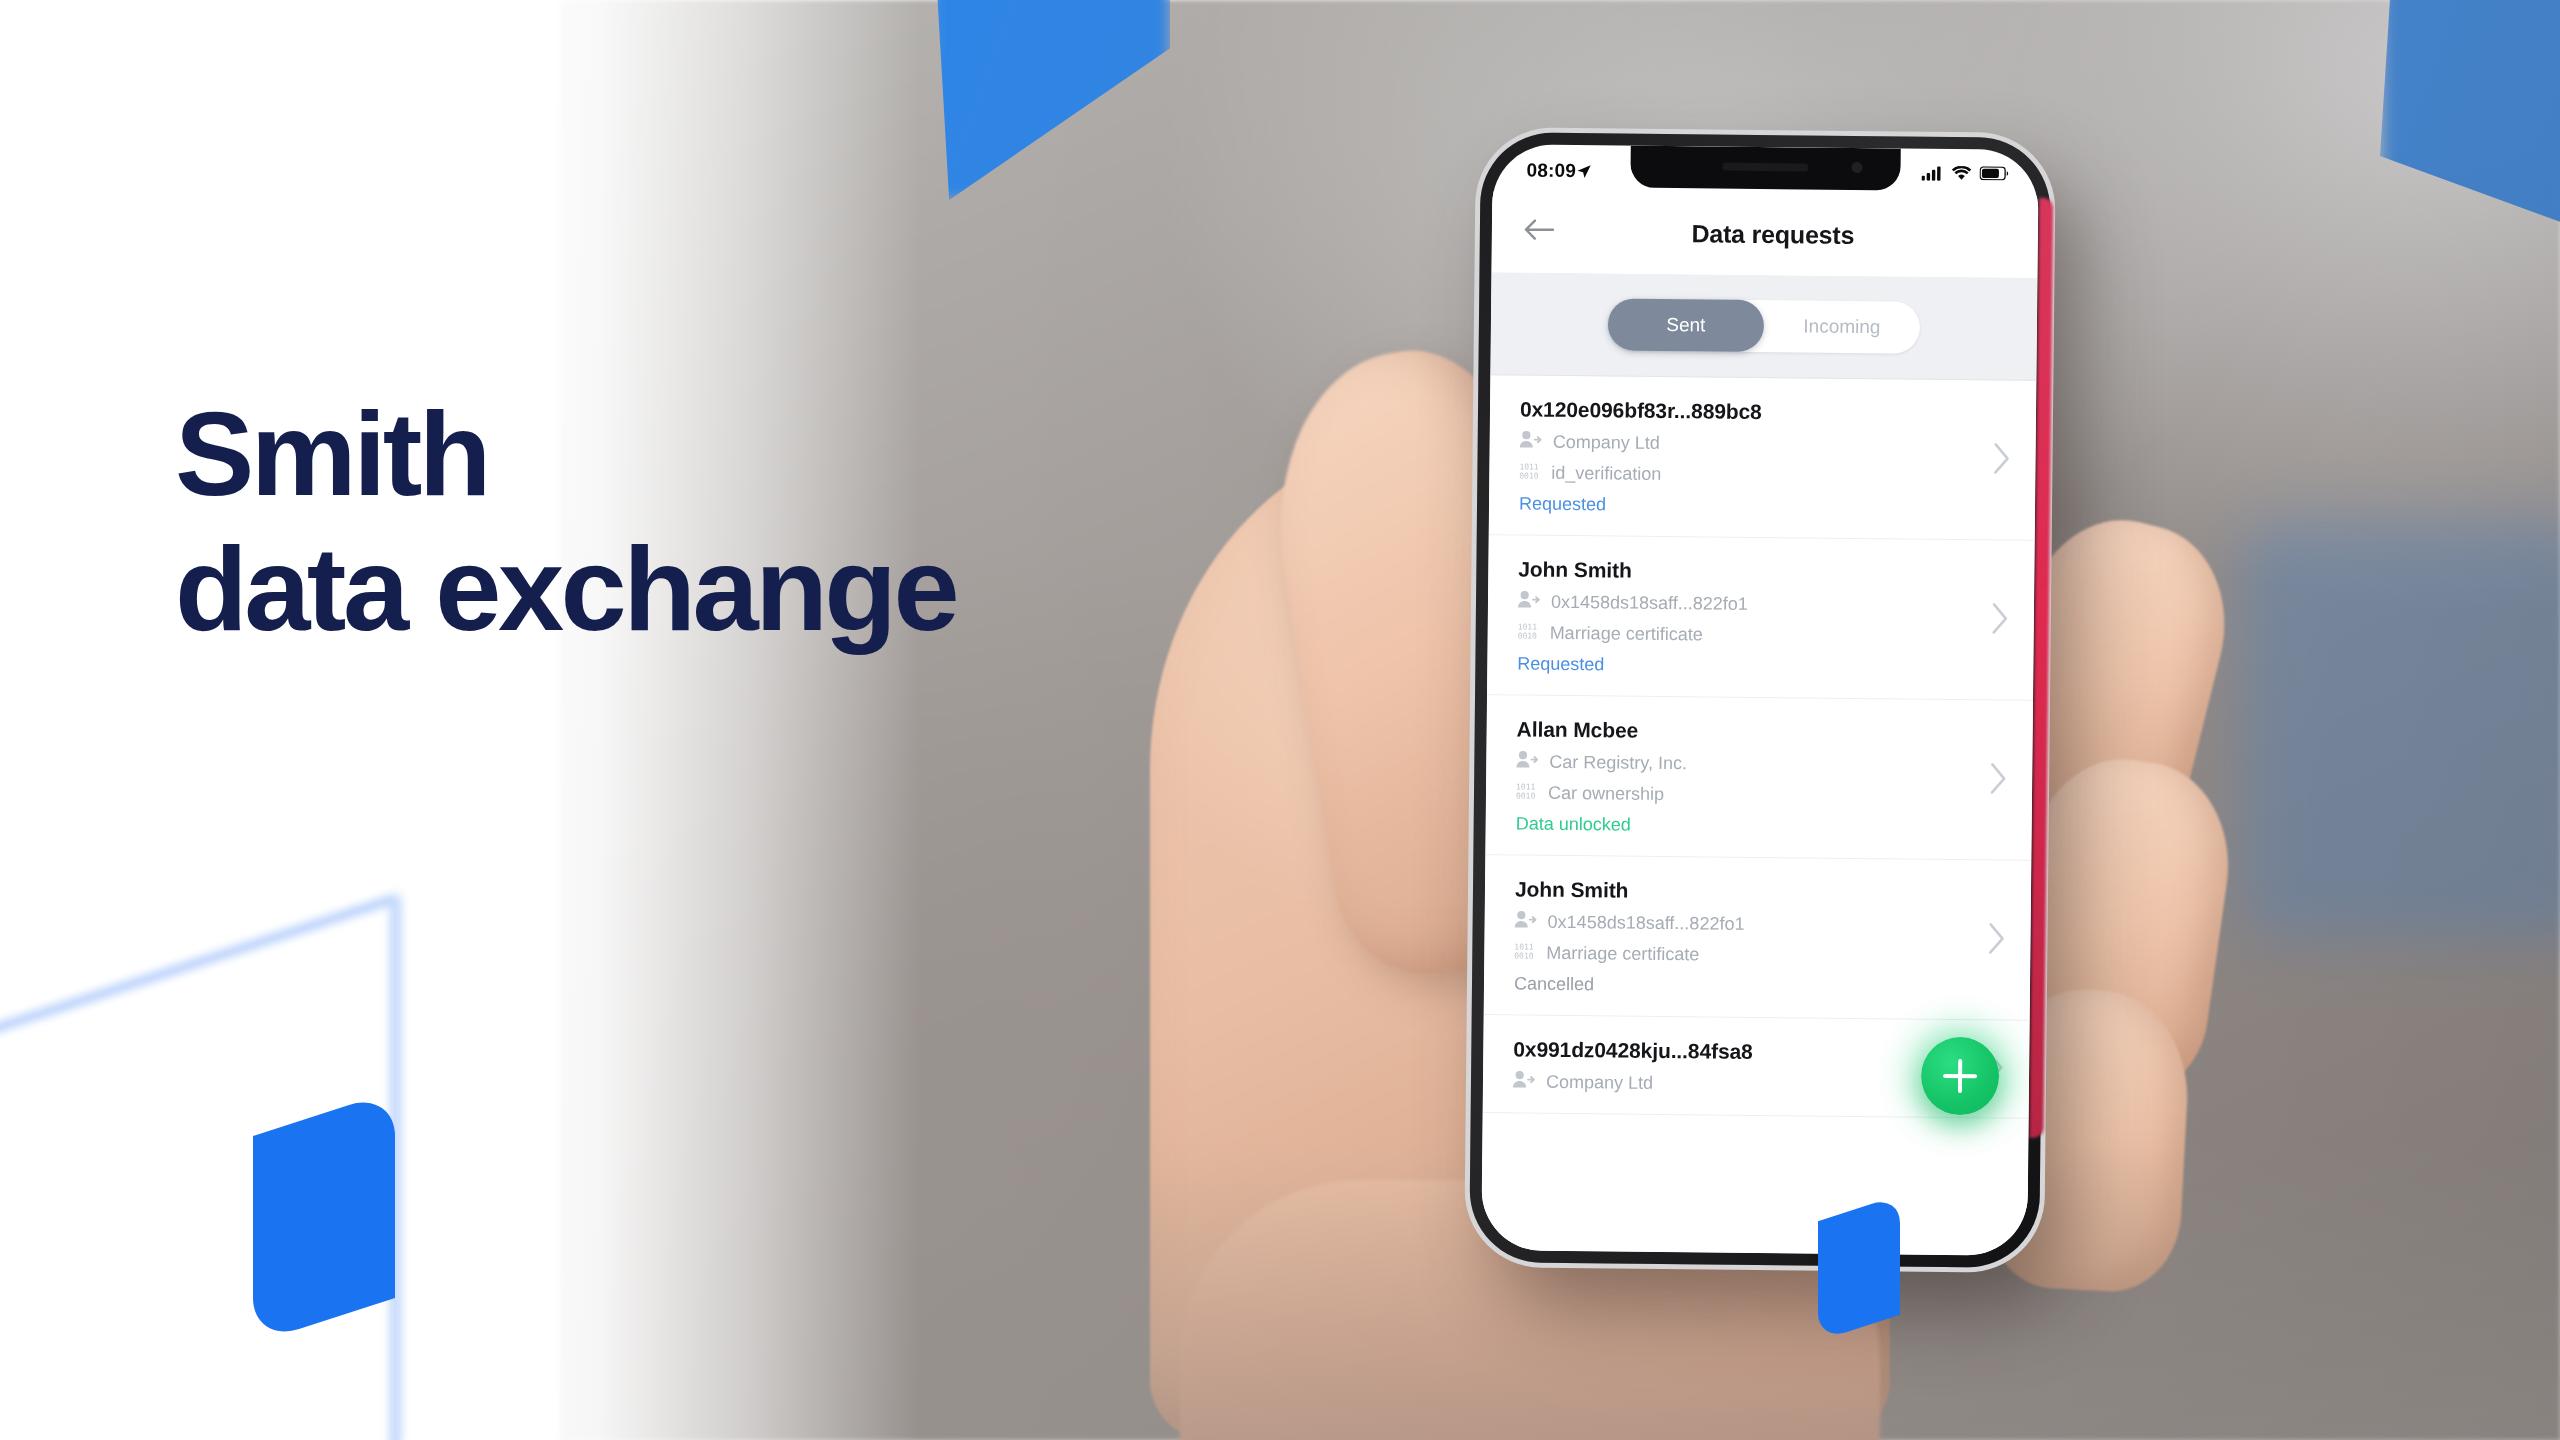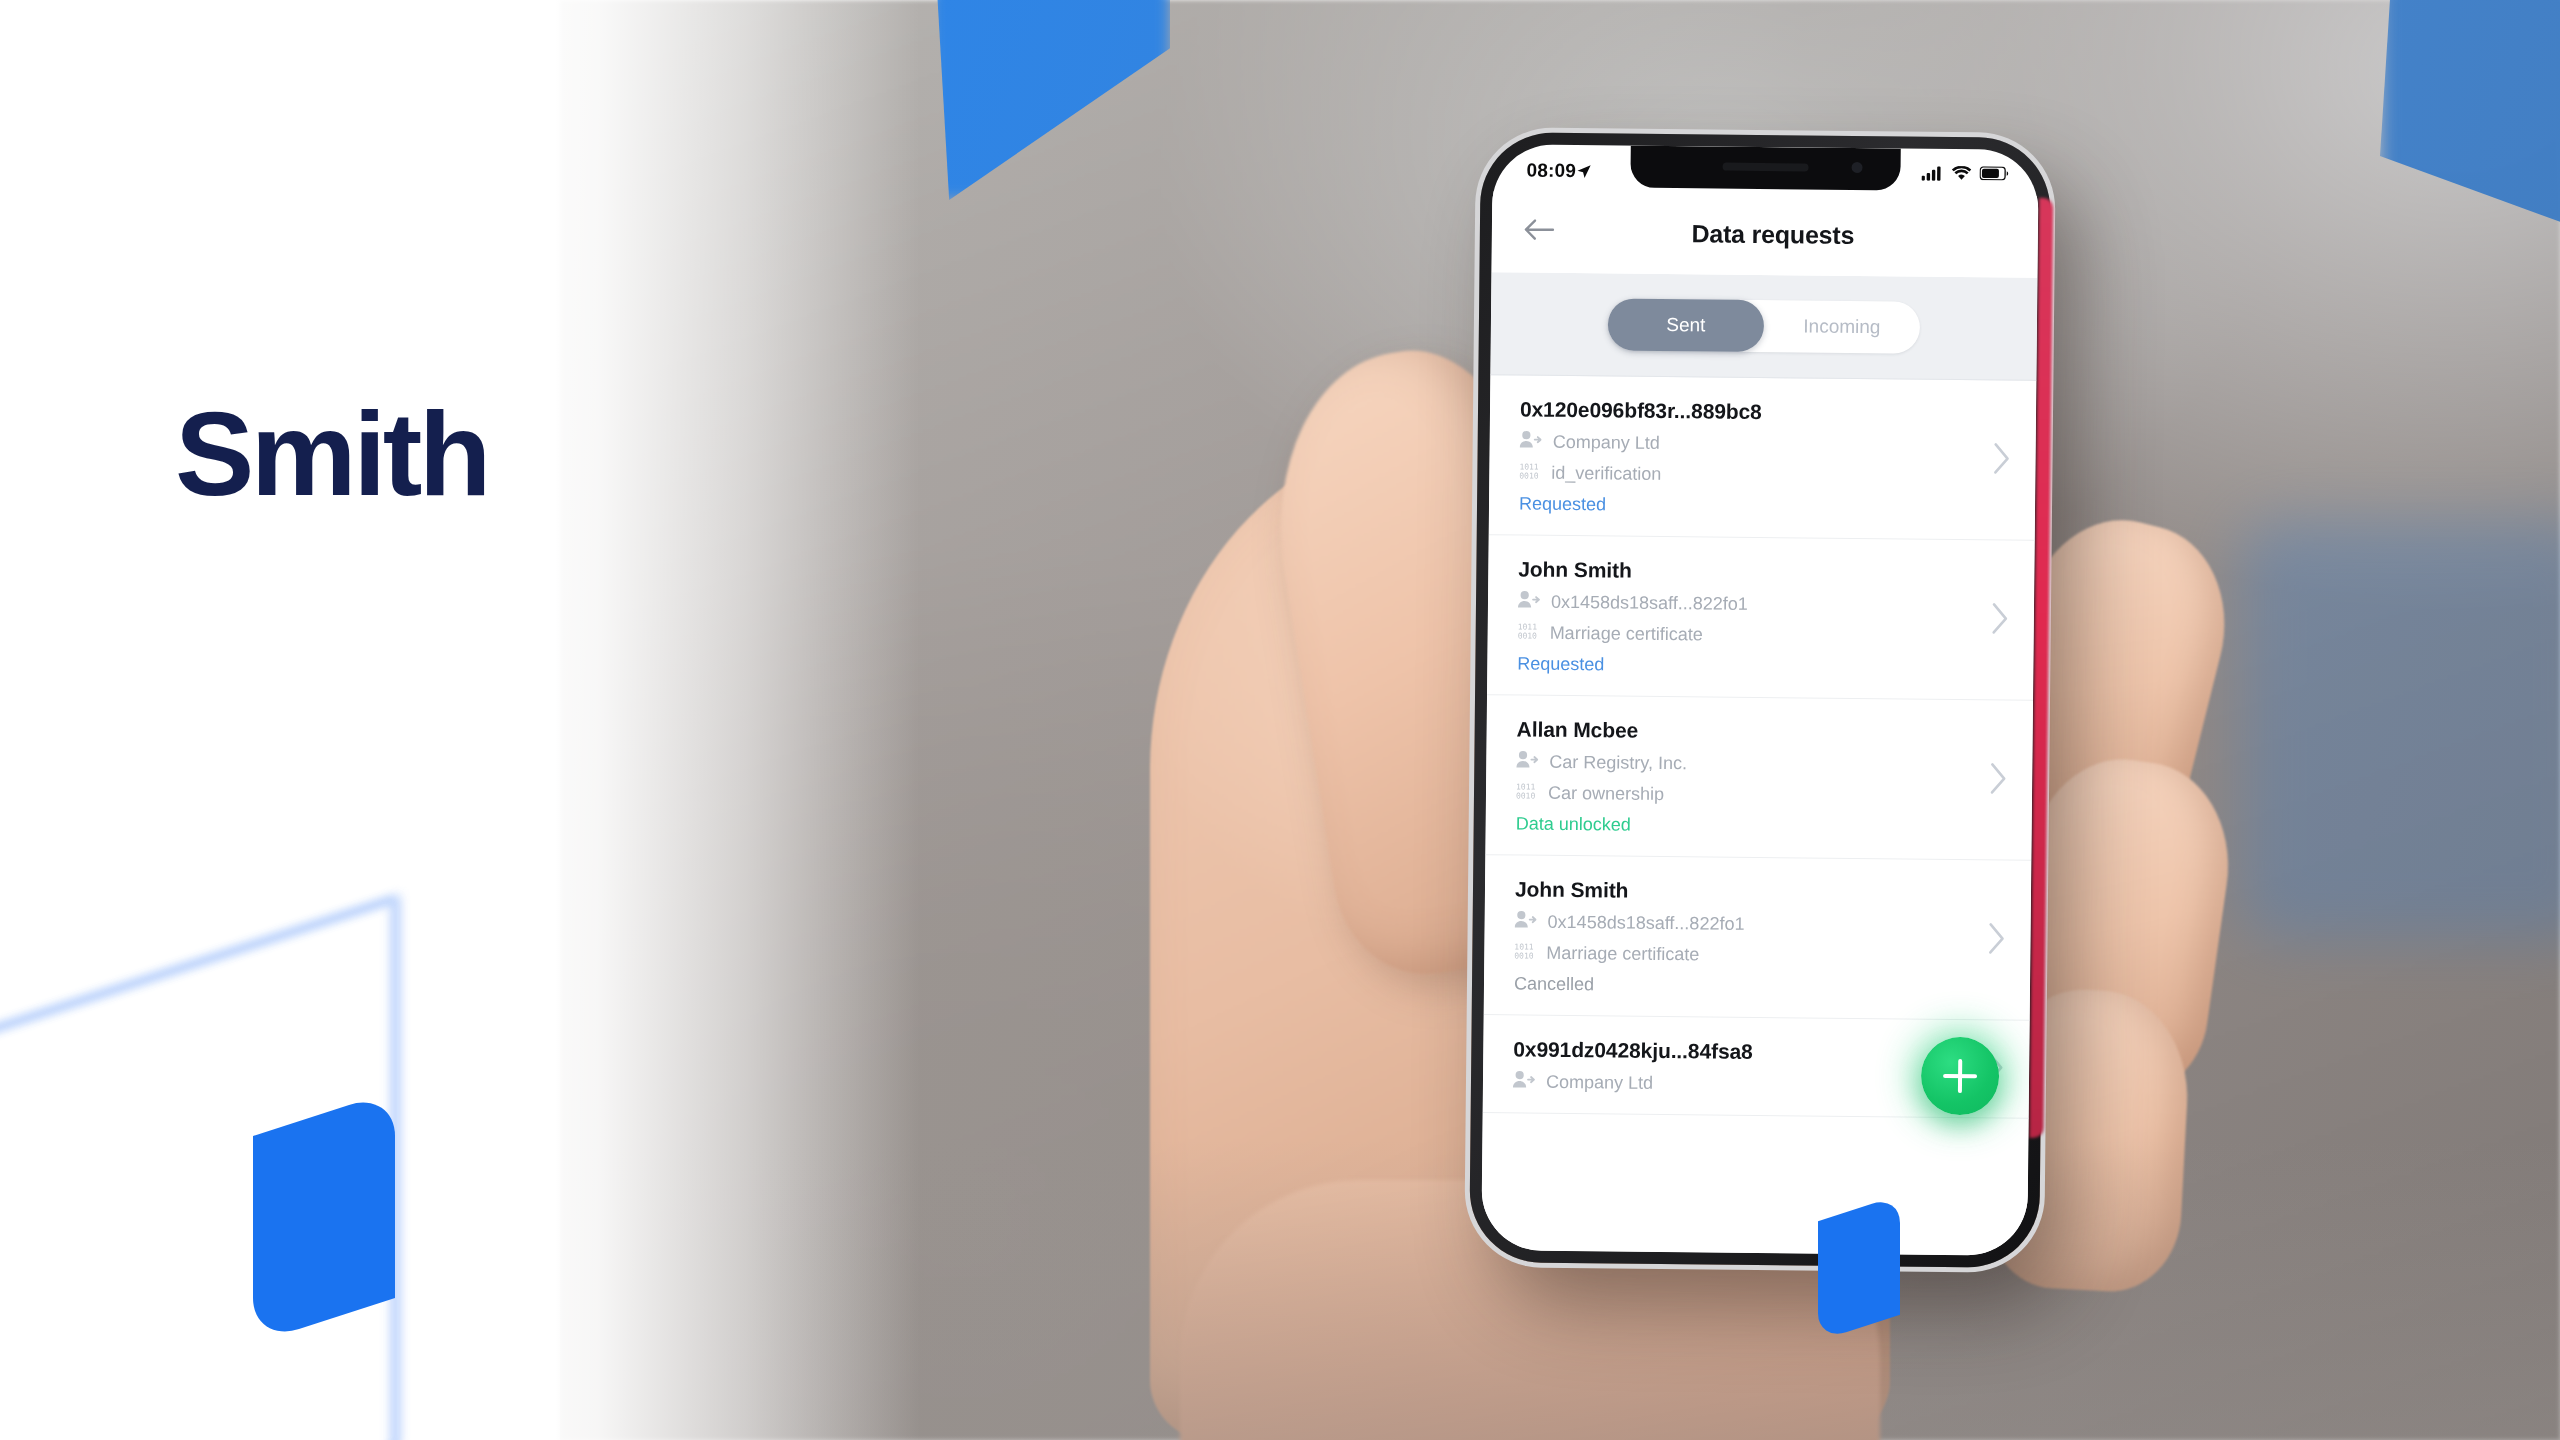--- a/index.html
+++ b/index.html
@@ -423,13 +423,14 @@
     </button>
 
   </div>
 </div>
 
 <div class="leaf leaf-big"></div>
 <div class="leaf leaf-small"></div>
 
 <div class="headline">
   <span class="l1">Smith</span>
+  <span class="l2">data exchange</span>
 </div>
 
 </body></html>

